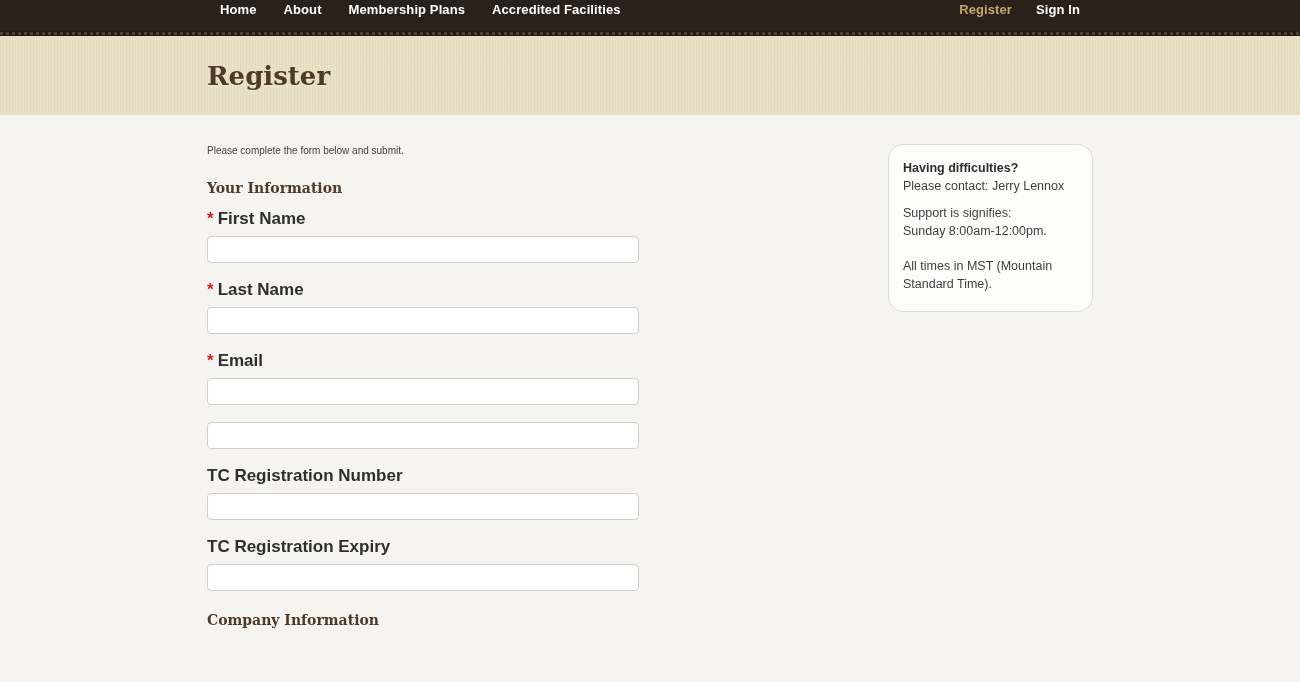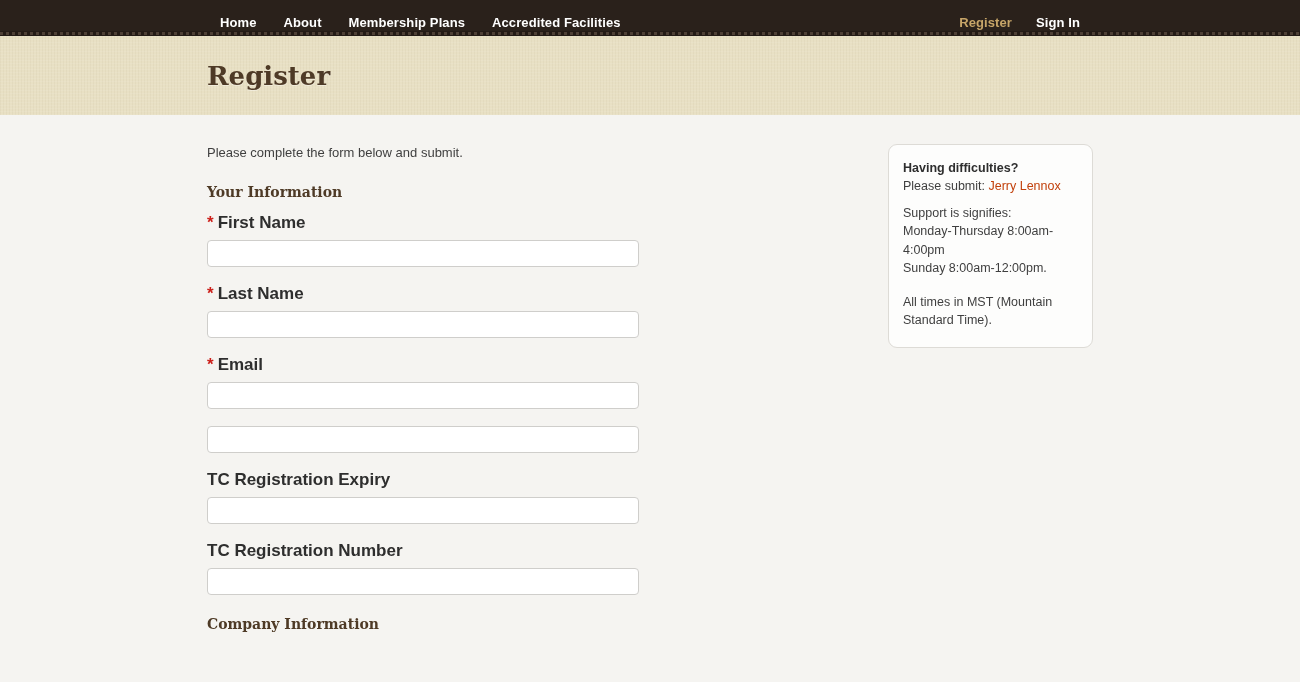--- a/index.html
+++ b/index.html
@@ -7,21 +7,21 @@
   body {
     font-family: "Liberation Sans", sans-serif;
     background: #f5f4f1;
   }
   .page { width: 1300px; height: 682px; overflow: hidden; background: #f5f4f1; position: relative; }
 
   
   header.topbar { background: #2a211b; }
   .nav-inner {
     width: 860px; margin: 0 auto; height: 31px;
-    display: flex; align-items: flex-end; justify-content: space-between;
+    display: flex; align-items: flex-start; justify-content: space-between;
   }
   .nav-list { list-style: none; display: flex; align-items: center; }
   .nav-list.left { gap: 27px; }
   .nav-list.right { gap: 24px; }
   .nav-list a {
     text-decoration: none; color: #ffffff;
     font-size: 13px; font-weight: bold; letter-spacing: 0.1px;
   }
   .nav-list a.active { color: #c7a568; }
   .header-dashes {
@@ -46,43 +46,43 @@
     text-shadow: 0 1px 0 rgba(255,255,255,0.4);
   }
 
   
   .content-inner {
     width: 886px; margin: 0 auto;
     display: flex; align-items: flex-start; justify-content: space-between;
   }
   .form-col { width: 432px; padding-top: 28px; }
 
-  .intro { font-size: 13px; line-height: 1.55; color: #3f3f3f; margin-bottom: 11px; }
-  a.link { color: #c2410c; text-decoration: none; }
+  .intro { font-size: 10px; line-height: 1.55; color: #3f3f3f; margin-bottom: 11px; }
+  a.link { color: #404040; text-decoration: none; }
 
   h2.section-title {
     font-family: "DejaVu Serif", serif;
     font-size: 14px; font-weight: bold; color: #4e3a26;
     margin-top: 21px; margin-bottom: 13px;
   }
   .field { margin-bottom: 17px; }
   .field-label { font-size: 17px; font-weight: bold; color: #2e2e2e; display: block; margin-bottom: 7px; }
   .req { color: #cc1f1a; margin-right: 4px; }
   .field input[type="text"] {
     width: 432px; height: 27px;
     border: 1px solid #cfcecb; border-radius: 4px;
     background: #ffffff; padding: 0 8px;
     font-size: 13px; color: #333;
     outline: none;
   }
 
   
   .help-box {
     width: 205px; margin-top: 29px;
-    background: #fdfdfc; border: 1px solid #dddbd6; border-radius: 9px;
+    background: #fdfdfc; border: 1px solid #dddbd6; border-radius: 15px;
     padding: 14px 14px 18px 14px;
     font-size: 12.5px; color: #3f3f3f; line-height: 1.45;
   }
   .hb-heading { font-weight: bold; color: #2e2e2e; font-size: 12.5px; }
   .hb-line { font-size: 12.5px; }
   .hb-gap { margin-top: 9px; }
   .hb-gap-lg { margin-top: 16px; }
 </style>
 </head>
 <body>
@@ -116,31 +116,30 @@
 
       <div class="form-col">
         <p class="intro">Please complete the form below and submit.</p>
 
         <div id="form-sections">
             <h2 class="section-title">Your Information</h2>
             <div class="field"><label class="field-label"><span class="req">*</span><span>First Name</span></label><input type="text" value="" style=""></div>
             <div class="field"><label class="field-label"><span class="req">*</span><span>Last Name</span></label><input type="text" value="" style=""></div>
             <div class="field"><label class="field-label"><span class="req">*</span><span>Email</span></label><input type="text" value="" style=""></div>
             <div class="field"><input type="text" value="" style=""></div>
+            <div class="field"><label class="field-label"><span>TC Registration Number</span></label><input type="text" value="" style=""></div>
             <div class="field"><label class="field-label"><span>TC Registration Expiry</span></label><input type="text" value="" style=""></div>
-            <div class="field"><label class="field-label"><span>TC Registration Number</span></label><input type="text" value="" style=""></div>
             <h2 class="section-title">Company Information</h2>
           </div>
       </div>
 
       <aside class="help-box">
         <p class="hb-heading">Having difficulties?</p>
-        <p class="hb-line"><span>Please submit: </span><a href="#" class="link">Jerry Lennox</a></p>
+        <p class="hb-line"><span>Please contact: </span><a href="#" class="link">Jerry Lennox</a></p>
         <p class="hb-line hb-gap">Support is signifies:</p>
-        <p class="hb-line">Monday-Thursday 8:00am-4:00pm</p>
         <p class="hb-line">Sunday 8:00am-12:00pm.</p>
         <p class="hb-line hb-gap-lg">All times in MST (Mountain Standard Time).</p>
       </aside>
 
     </div>
   </main>
 
 </div>
 
 </body></html>

